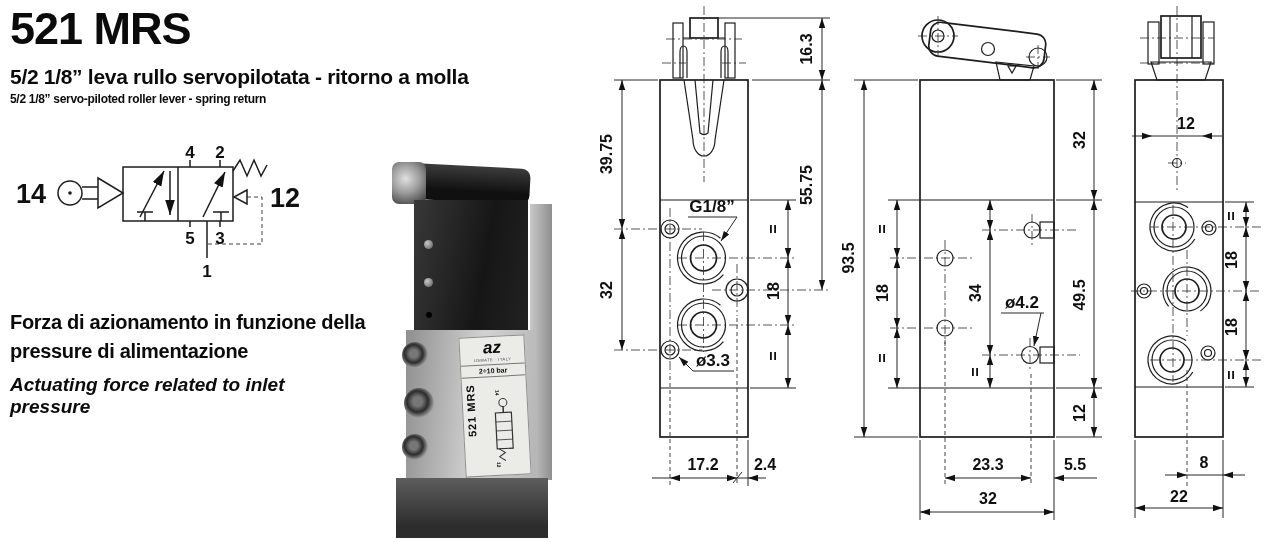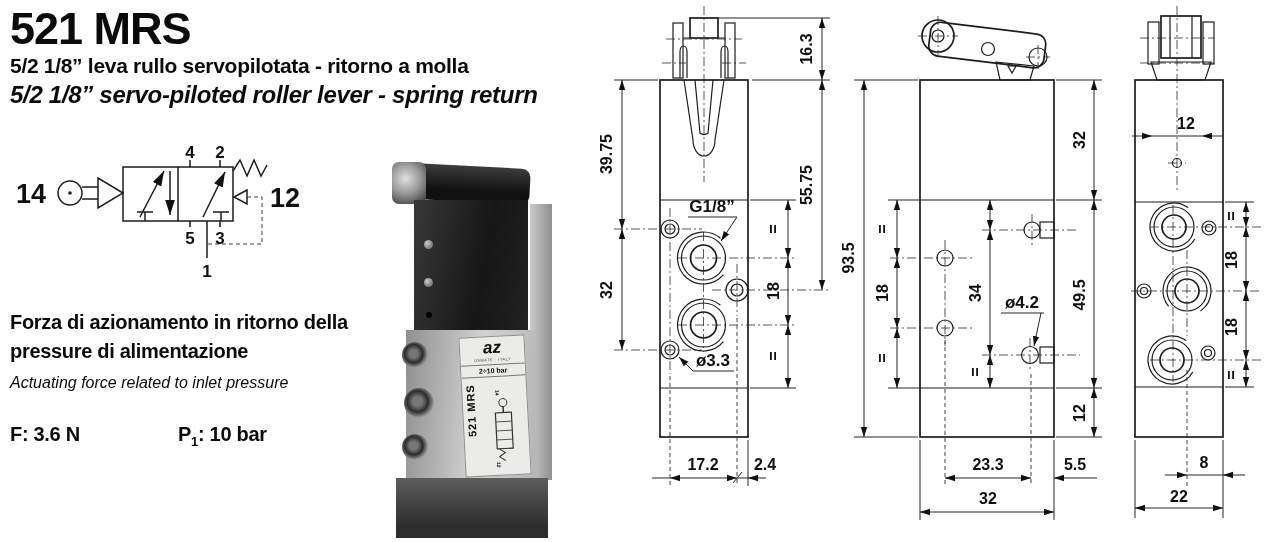--- a/index.html
+++ b/index.html
@@ -1,25 +1,25 @@
 <!DOCTYPE html>
 <html><head>
 <meta charset="utf-8">
 <style>
   html,body{margin:0;padding:0}
   body{width:1278px;height:542px;background:#fff;position:relative;overflow:hidden;
        font-family:"Liberation Sans",sans-serif;color:#0b0b0b}
   .abs{position:absolute}
   .title-block{left:10px;top:4px;width:560px}
   h1.title{margin:0;font-size:45px;line-height:50px;font-weight:bold;letter-spacing:-1px}
-  .sub-it{font-size:21px;font-weight:bold;letter-spacing:-.3px}
-  .sub-en{margin-top:3px;font-size:24px;font-weight:bold;font-style:italic;letter-spacing:-.3px}
+  .sub-it{margin-top:11px;font-size:21px;font-weight:bold;letter-spacing:-.3px}
+  .sub-en{margin-top:3px;font-size:12px;font-weight:bold;letter-spacing:-.3px}
   .force-note{left:10px;top:308px;width:360px}
   .note-it{font-size:20px;font-weight:bold;line-height:29px;letter-spacing:-.3px}
-  .note-en{margin-top:8px;font-size:16px;font-weight:normal;font-style:italic}
+  .note-en{margin-top:8px;font-size:19px;font-weight:bold;font-style:italic}
   .pf-col{top:418px;font-size:20px;font-weight:bold;line-height:33px;letter-spacing:-.3px}
   .pf-col sub{font-size:13px}
   
   .ol{fill:none;stroke:#1d1d1d;stroke-width:1.7}
   .ol2{fill:none;stroke:#1d1d1d;stroke-width:1.2}
   .dim{fill:none;stroke:#262626;stroke-width:1}
   .cl{fill:none;stroke:#2c2c2c;stroke-width:.8;stroke-dasharray:9 3 2 3}
   .dsh{fill:none;stroke:#2c2c2c;stroke-width:.9;stroke-dasharray:4 3}
   text.d{font:bold 16px "Liberation Sans",sans-serif;fill:#101010}
   text.big{font:bold 27px "Liberation Sans",sans-serif;fill:#101010}
@@ -94,31 +94,29 @@
   <text class="big" x="270" y="207">12</text>
   <text class="mid" x="190" y="158" text-anchor="middle">4</text>
   <text class="mid" x="220" y="158" text-anchor="middle">2</text>
   <text class="mid" x="190" y="244" text-anchor="middle">5</text>
   <text class="mid" x="220" y="244" text-anchor="middle">3</text>
   <text class="mid" x="207" y="277" text-anchor="middle">1</text>
 </svg>
 
 <div class="abs force-note">
   <div class="note-it">
-    <div>Forza di azionamento in ritorno della</div>
+    <div>Forza di azionamento in funzione della</div>
     <div>pressure di alimentazione</div>
   </div>
   <div class="note-en">Actuating force related to inlet pressure</div>
 </div>
 
 <div class="abs pf-col" style="left:10px">
-  <div><b>F</b><span>: 3.6 N</span></div>
 </div>
 <div class="abs pf-col" style="left:178px">
-  <div><b><span>P</span><sub>1</sub></b><span>: 10 bar</span></div>
 </div>
 
 <div class="abs photo">
   <div class="abs ph-lever"></div>
   <div class="abs ph-roller"></div>
   <div class="abs ph-pilot">
     <div class="abs ph-screw" style="left:10px;top:40px"></div>
     <div class="abs ph-screw" style="left:10px;top:78px"></div>
     <div class="abs" style="left:12px;top:112px;width:6px;height:6px;border-radius:50%;background:#000"></div>
   </div>

